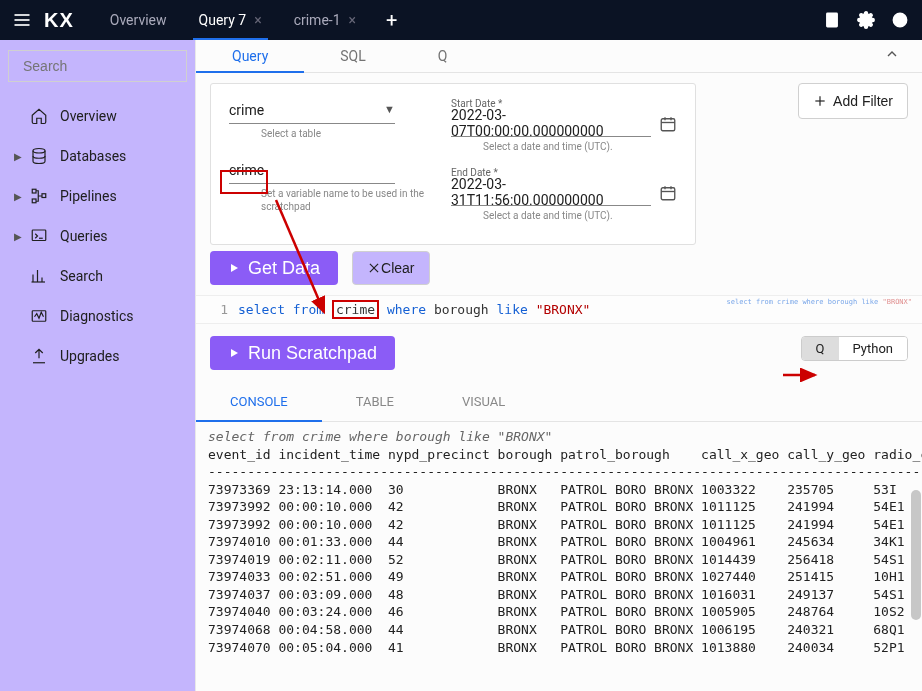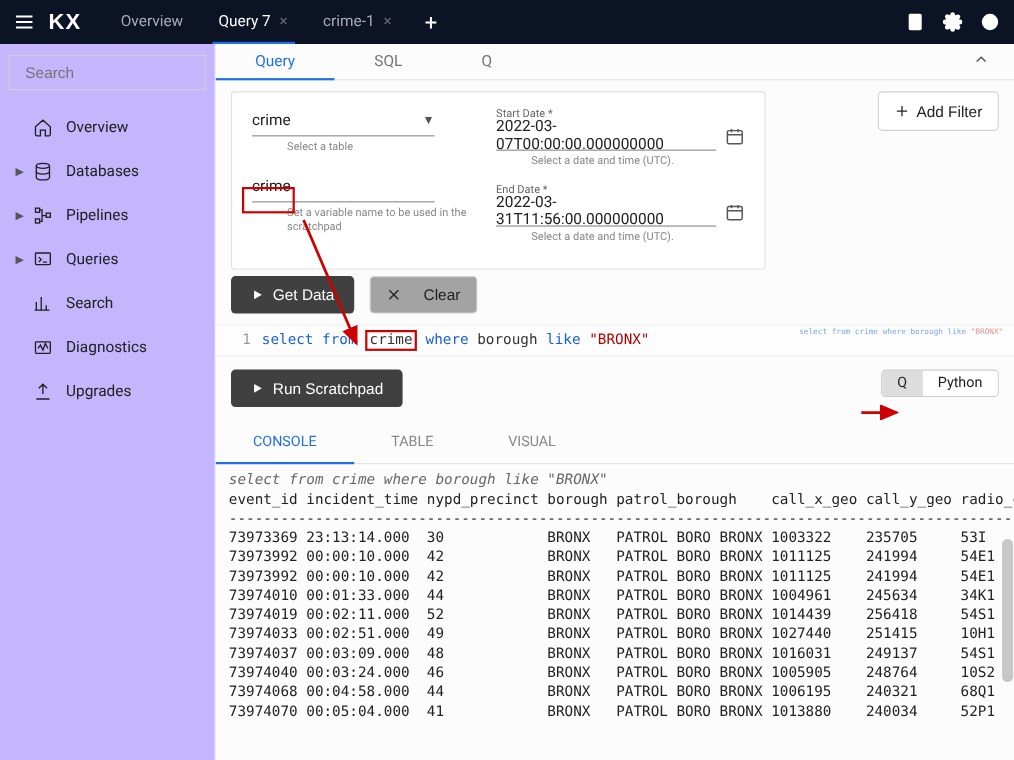--- a/index.html
+++ b/index.html
@@ -59,23 +59,23 @@
   .field-label { font-size: 10px; color: #666; margin-bottom: 2px; }
   .date-row { display: flex; align-items: center; gap: 8px; }
   .cal-icon { width: 18px; height: 18px; }
   .cal-icon svg { stroke: #555; fill: none; }
 
   .addfilter { margin-left: auto; border-radius: 16px; }
   .addfilter button { display: flex; align-items: center; gap: 6px; background: #fff; border: 1px solid #d0d0d0; border-radius: 4px; height: 36px; padding: 0 14px; font-size: 14px; color: #202020; cursor: pointer; }
 
   
   .actions { display: flex; gap: 14px; padding: 0 14px 10px 14px; }
-  .btn-primary { display: flex; align-items: center; gap: 8px; background: #404040; color: #fff; border: none; border-radius: 4px; height: 34px; padding: 0 18px; font-size: 14px; cursor: pointer; }
+  .btn-primary { display: flex; align-items: center; gap: 8px; background: #8b5cf6; color: #fff; border: none; border-radius: 4px; height: 34px; padding: 0 18px; font-size: 18px; cursor: pointer; }
   .btn-primary svg { fill: #fff; }
-  .btn-secondary { display: flex; align-items: center; gap: 20px; background: #a3a3a3; color: #202020; border: 1px solid #d0d0d0; border-radius: 4px; height: 34px; padding: 0 14px; font-size: 14px; cursor: pointer; }
+  .btn-secondary { display: flex; align-items: center; gap: 0; background: #c4b5fd; color: #202020; border: 1px solid #d0d0d0; border-radius: 4px; height: 34px; padding: 0 14px; font-size: 14px; cursor: pointer; }
   .btn-secondary svg { stroke: #202020; }
 
   
   .codeblock { display: flex; background: #fdfdfd; padding: 6px 14px; font-family: "Consolas", "Menlo", monospace; font-size: 13px; border-top: 1px solid #eee; border-bottom: 1px solid #eee; position: relative; }
   .codeblock .gutter { color: #999; width: 18px; text-align: right; margin-right: 10px; }
   .codeblock .code .kw { color: #1560d4; }
   .codeblock .code .tbl { color: #333; }
   .codeblock .code .str { color: #b30000; }
   .codeblock .mini { position: absolute; right: 10px; top: 2px; font-size: 7px; color: #7aa7e9; }
   .codeblock .mini .mstr { color: #e09090; }

